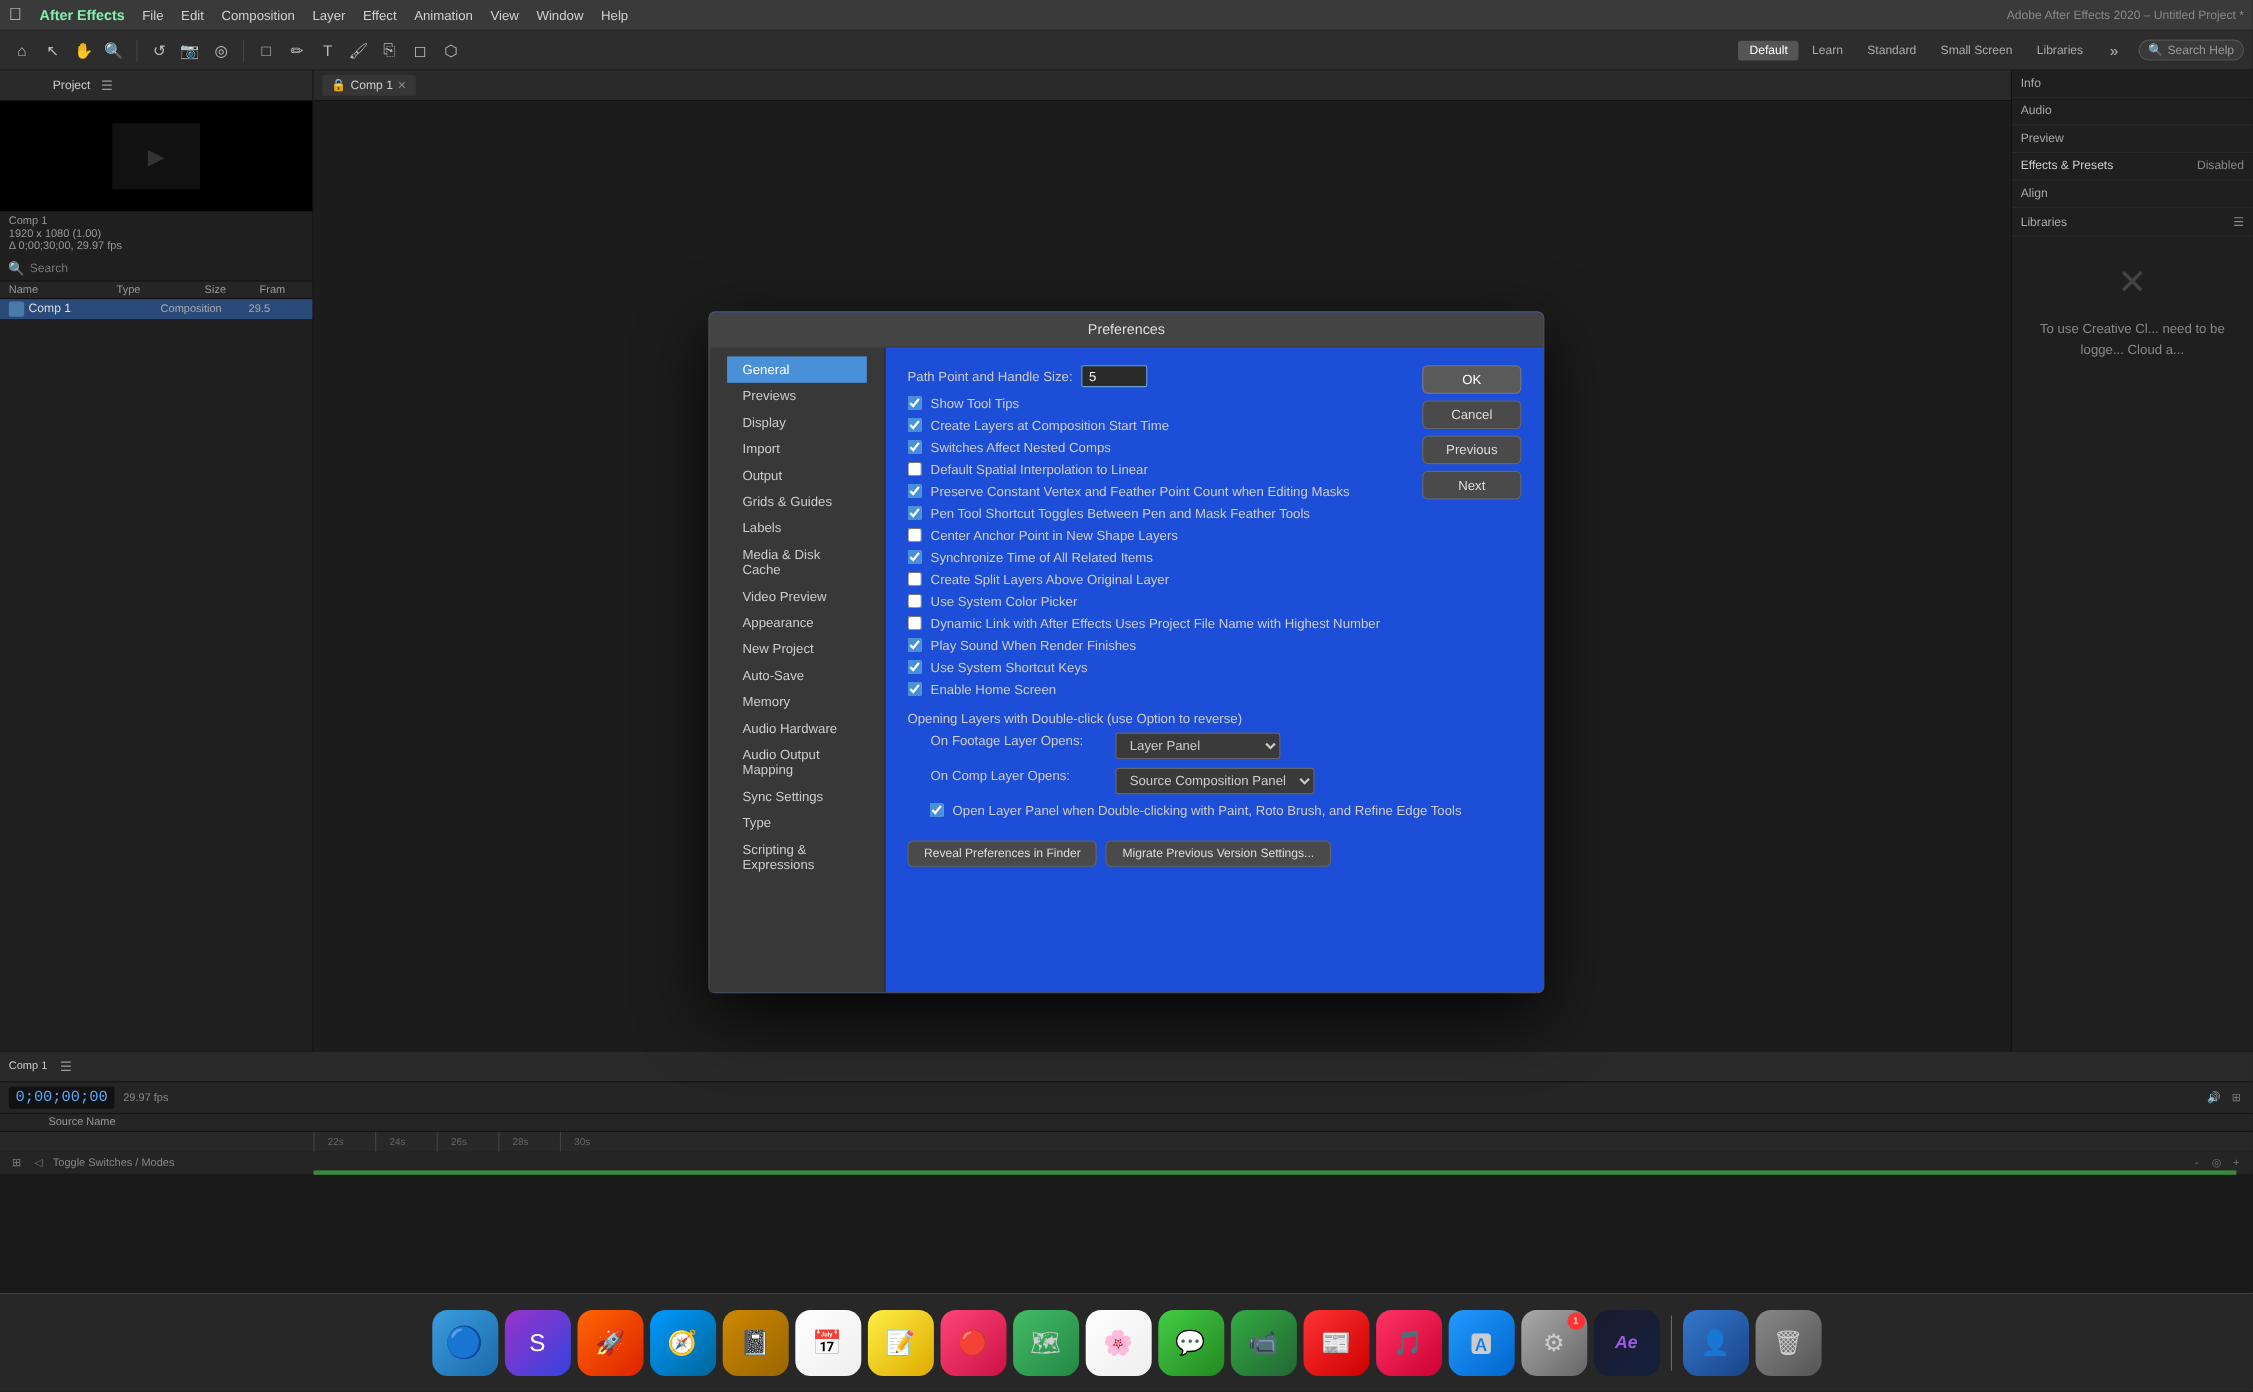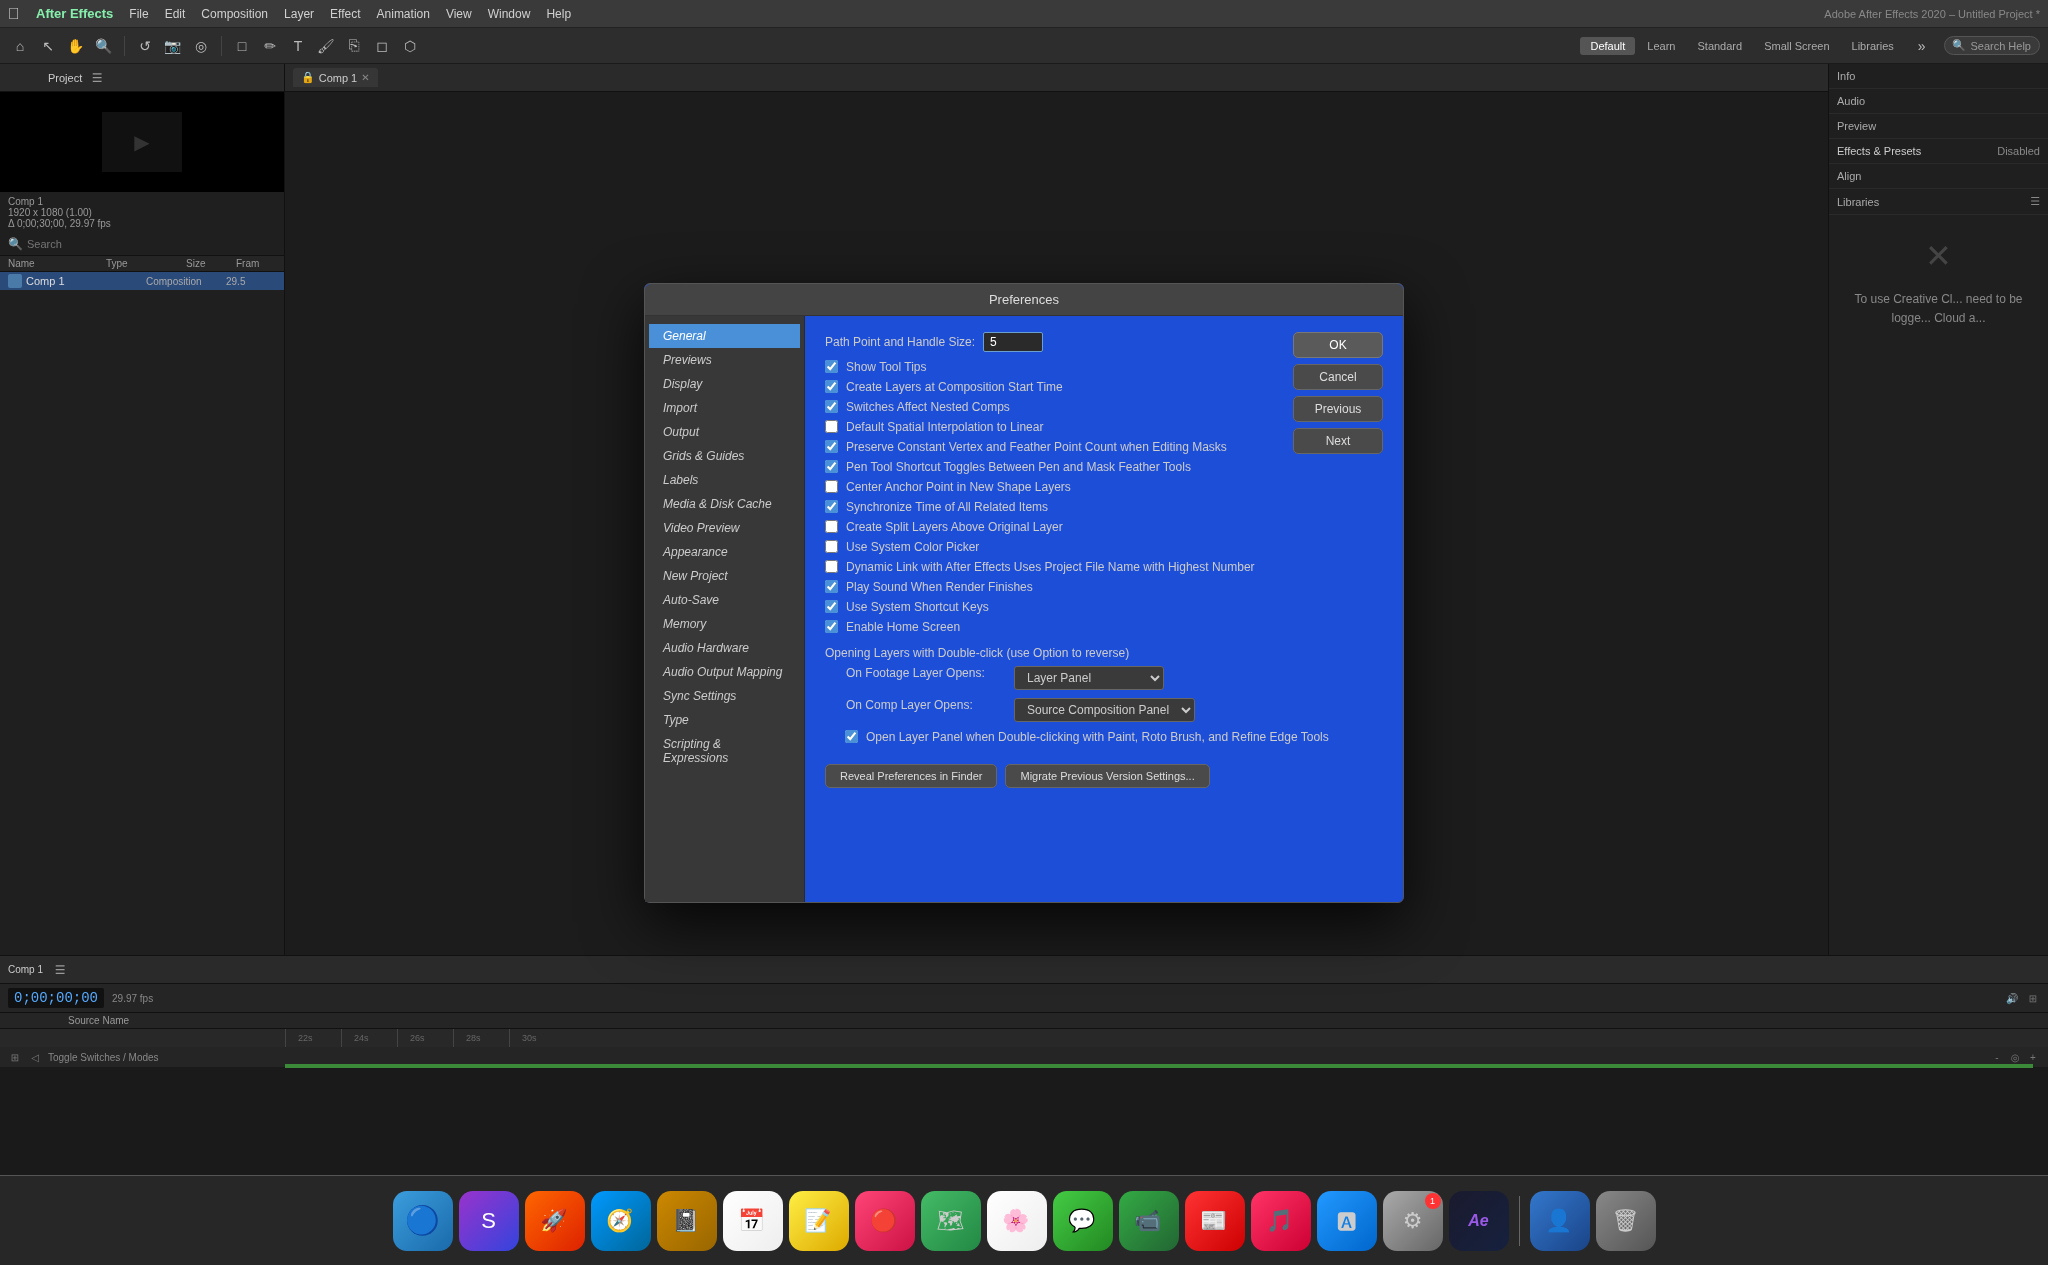--- a/index.html
+++ b/index.html
@@ -387,22 +387,21 @@
       border-bottom: 1px solid #333;
     }
     .dialog-body {
       display: flex;
       flex: 1;
     }
     .dialog-sidebar {
       width: 160px;
       background: #383838;
       border-right: 1px solid #2a2a2a;
-      padding: 8px 4px;
-      font-style: italic;
+      padding: 8px 16px;
     }
     .dialog-sidebar-item {
       padding: 5px 14px;
       font-size: 12px;
       color: #ccc;
       cursor: pointer;
       border-radius: 0;
     }
     .dialog-sidebar-item.active {
       background: #4a90d9;
@@ -707,21 +706,21 @@
     <span class="timecode">0;00;00;00</span>
     <span class="timecode-fps">29.97 fps</span>
     <div style="display:flex;gap:6px;margin-left:auto;align-items:center;">
       <button class="track-icon-btn">🔊</button>
       <button class="track-icon-btn">⊞</button>
     </div>
   </div>
   <div class="timeline-track-header">
     <span style="width:16px;"></span>
     <span style="width:20px;"></span>
-    <span style="flex:1;margin-left:24px;">Source Name</span>
+    <span style="flex:1;">Source Name</span>
   </div>
 
   <div class="ruler-marks">
     <div class="ruler-mark">22s</div>
     <div class="ruler-mark">24s</div>
     <div class="ruler-mark">26s</div>
     <div class="ruler-mark">28s</div>
     <div class="ruler-mark">30s</div>
 
     <div style="position:absolute;left:285px;top:0;right:15px;height:4px;background:#3a8a3a;bottom:0;margin:auto;"></div>

